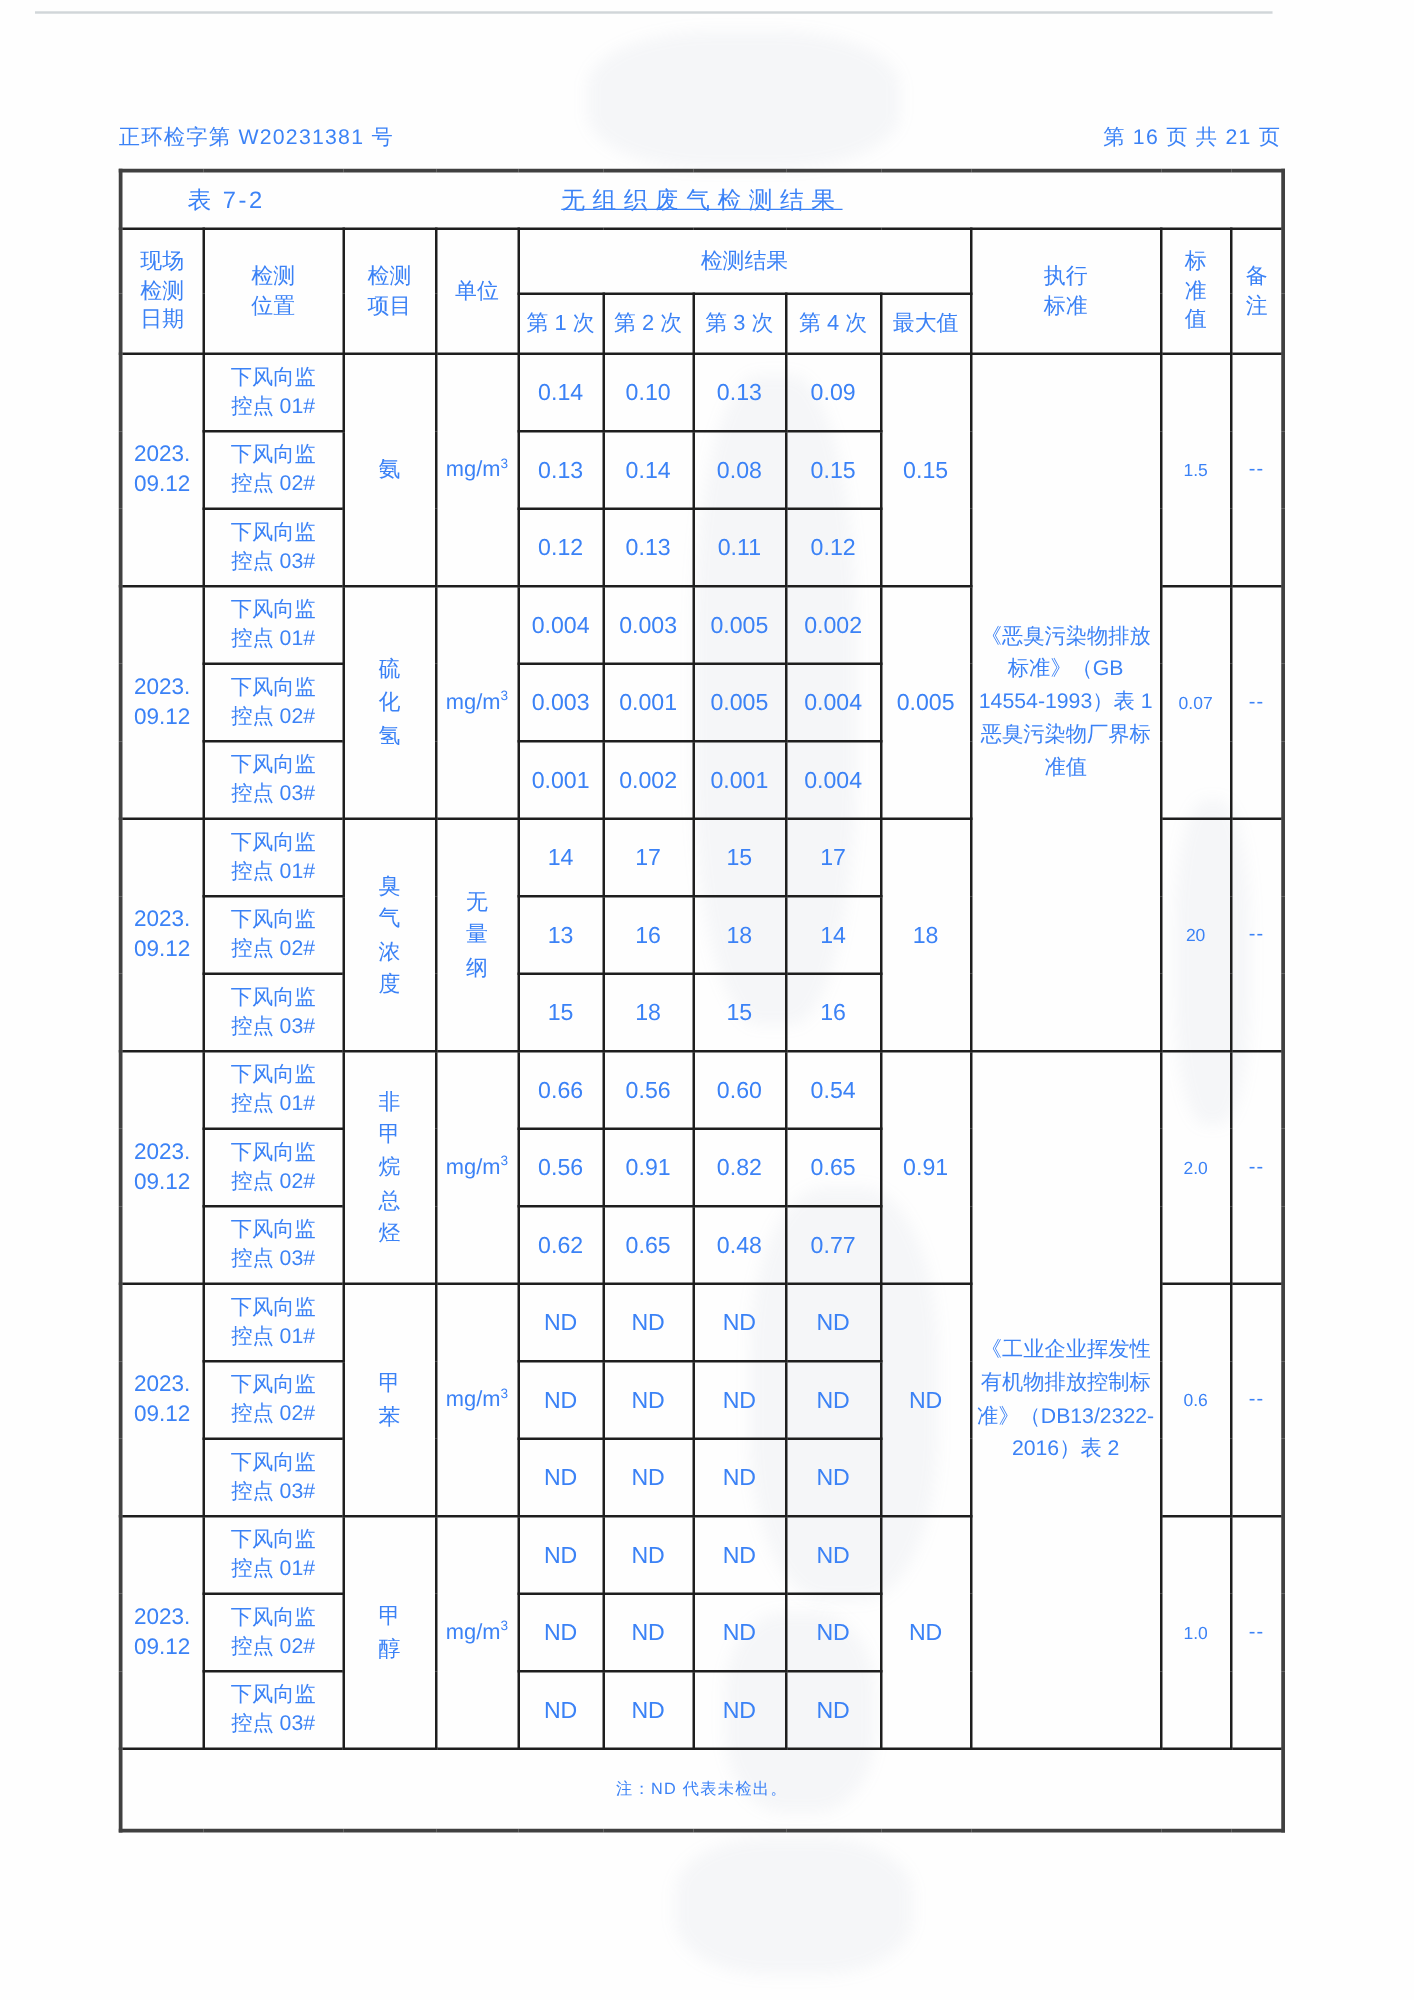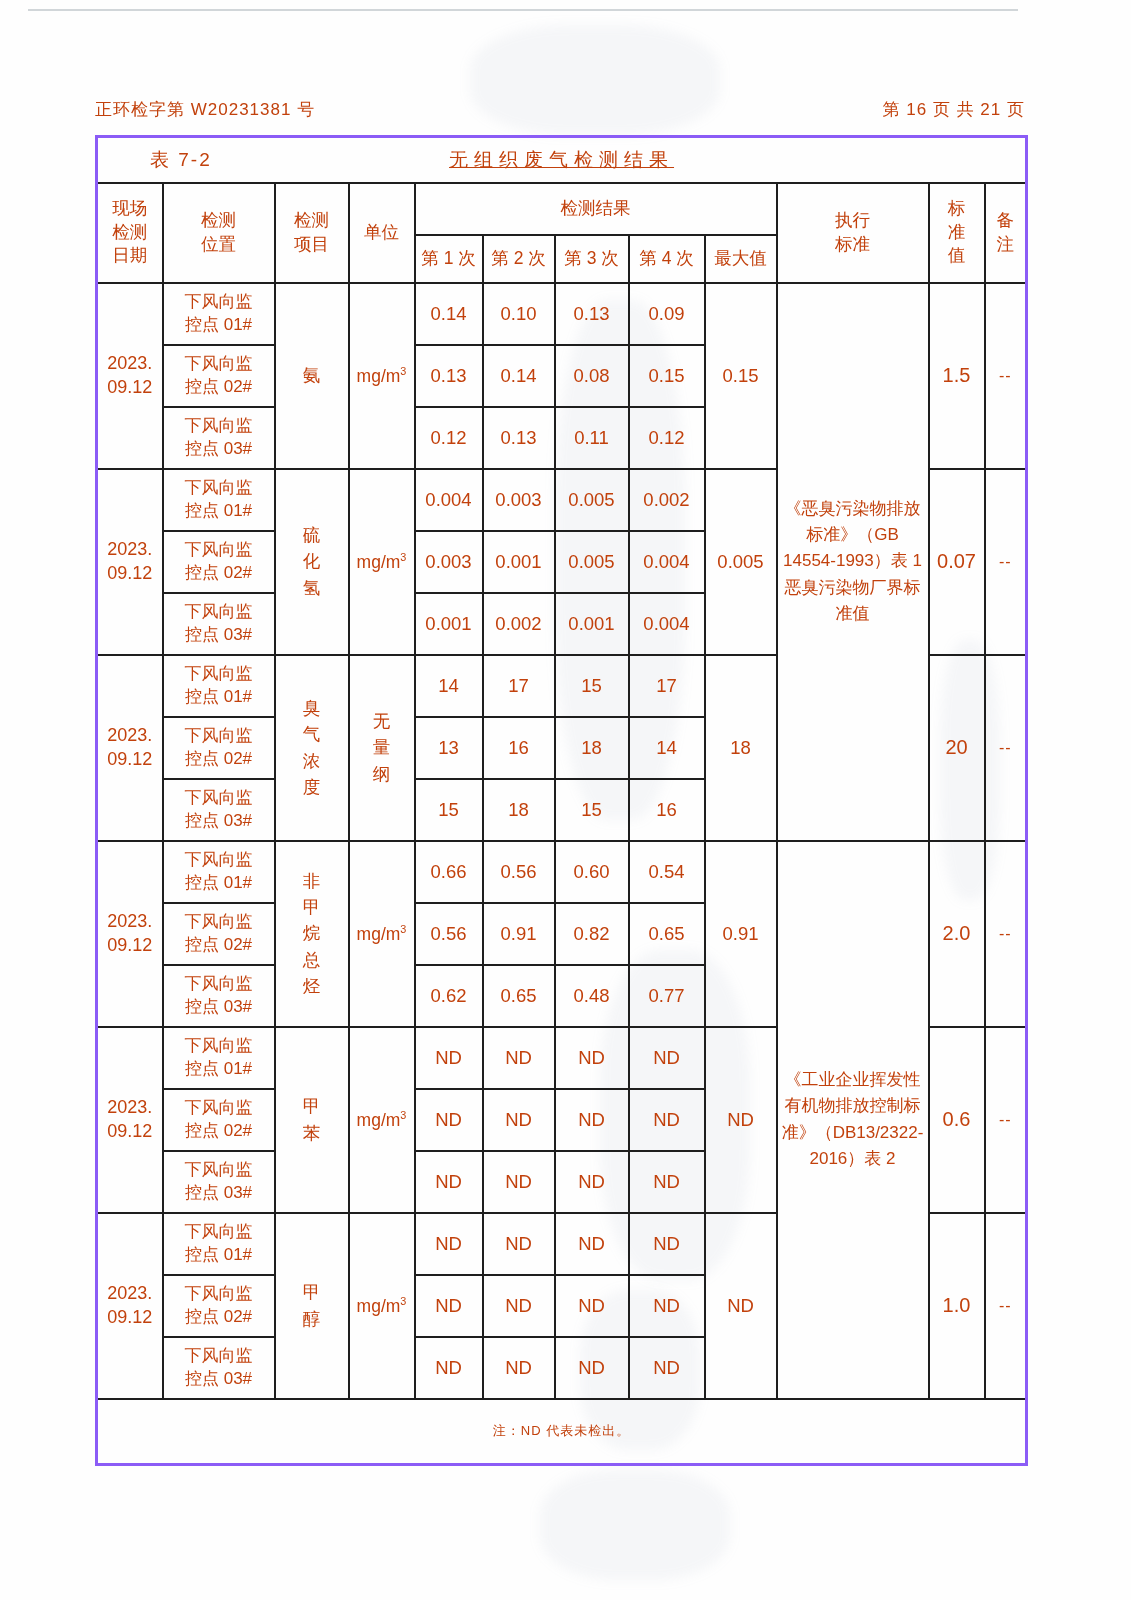--- a/index.html
+++ b/index.html
@@ -1,18 +1,18 @@
 <!DOCTYPE html>
 <html><head>
 <meta charset="utf-8">
 <style>
   html,body{margin:0;padding:0;background:#ffffff;}
   .page{
     position:relative;width:1131px;height:1600px;overflow:hidden;
-    background:#fefefe;color:#c2410c;
+    background:#fefefe;color:#3b82f6;
     font-family:"Liberation Sans","DejaVu Sans",sans-serif;
   }
   
   .scan-line{position:absolute;top:9px;left:28px;width:990px;height:2px;background:#c2c8cc;opacity:.75;}
   .blot{position:absolute;background:rgba(125,145,165,.07);filter:blur(6px);border-radius:40%;}
   .b1{left:470px;top:25px;width:250px;height:110px;}
   .b2{left:555px;top:300px;width:130px;height:520px;}
   .b3{left:600px;top:950px;width:150px;height:330px;}
   .b4{left:540px;top:1470px;width:190px;height:110px;}
   .b5{left:940px;top:640px;width:60px;height:260px;}
@@ -20,21 +20,21 @@
 
   .page-header{
     position:absolute;left:95px;top:98px;width:930px;
     display:flex;justify-content:space-between;align-items:baseline;
     font-size:17px;letter-spacing:1px;
   }
 
   table.report{
     position:absolute;left:95px;top:135px;width:930px;
     border-collapse:collapse;table-layout:fixed;
-    border:3px solid #8b5cf6;
+    border:3px solid #404040;
   }
   table.report th,table.report td{
     border:2px solid #1e1e1e;
     text-align:center;vertical-align:middle;
     padding:2px;overflow:hidden;
     font-weight:normal;
   }
   tr.title-row{height:46px;}
   .title-cell{position:relative;font-size:19px;}
   .tbl-label{position:absolute;left:52px;top:50%;transform:translateY(-50%);letter-spacing:2px;}
@@ -44,21 +44,21 @@
   tr.hdr2{height:48px;}
   th{font-size:17.5px;line-height:1.35;}
   .pre{white-space:pre-line;}
 
   tr.data-row{height:62px;}
   td.c-date{font-size:18px;white-space:pre-line;line-height:1.3;}
   td.c-loc{font-size:17px;white-space:pre-line;line-height:1.35;border-radius:30px;}
   td.c-item,td.c-unit{font-size:17.5px;}
   td.c-val,td.c-max{font-size:18.5px;}
   td.c-std{font-size:17px;line-height:1.55;padding:2px 6px;}
-  td.c-stdval{font-size:20px;}
+  td.c-stdval{font-size:14px;}
   td.c-remark{font-size:16px;letter-spacing:1px;}
   .vert{display:inline-block;width:1.18em;word-break:break-all;line-height:1.5;white-space:normal;}
   sup{font-size:.62em;}
 
   tr.note-row{height:66px;}
   td.note-cell{text-align:left;padding-left:58px;font-size:13px;letter-spacing:1px;}
 </style>
 </head>
 <body>
 

